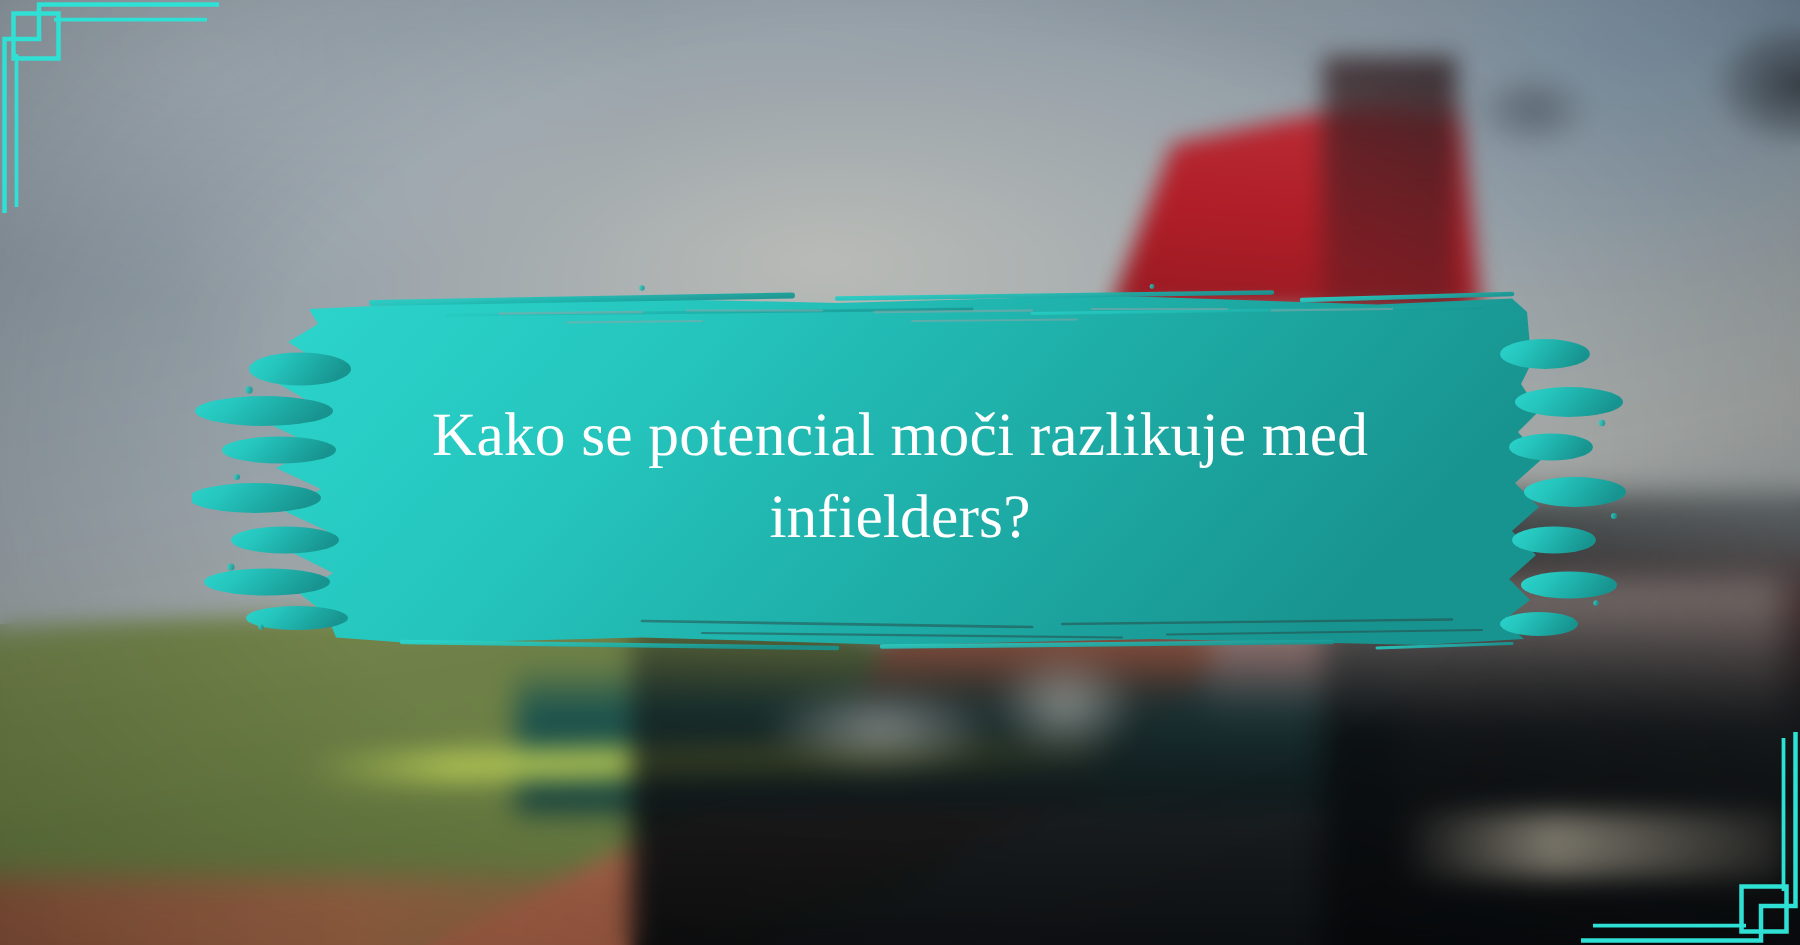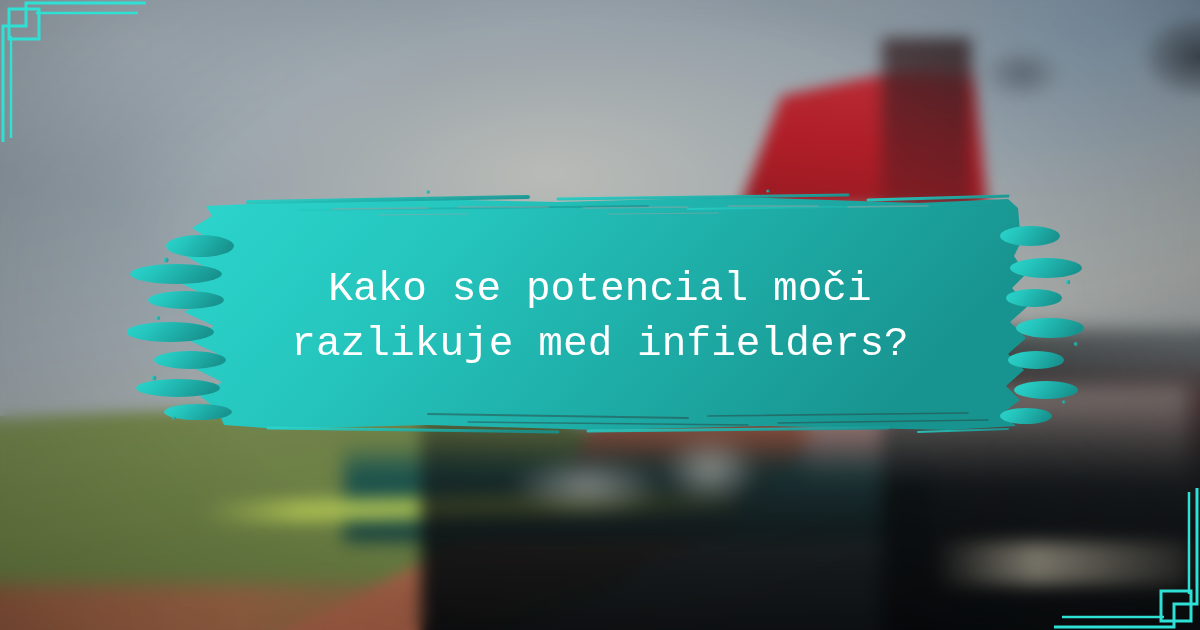--- a/index.html
+++ b/index.html
@@ -5,21 +5,21 @@
   html, body {
     margin: 0;
     padding: 0;
     background: #000;
   }
   #stage {
     position: relative;
     width: 1200px;
     height: 630px;
     overflow: hidden;
-    font-family: Liberation Mono, monospace;
+    font-family: Liberation Serif, serif;
     background: #7d8a92;
   }
 
   
   .bg-wrap {
     position: absolute;
     inset: -40px;
     overflow: hidden;
   }
   .bg-layer {

